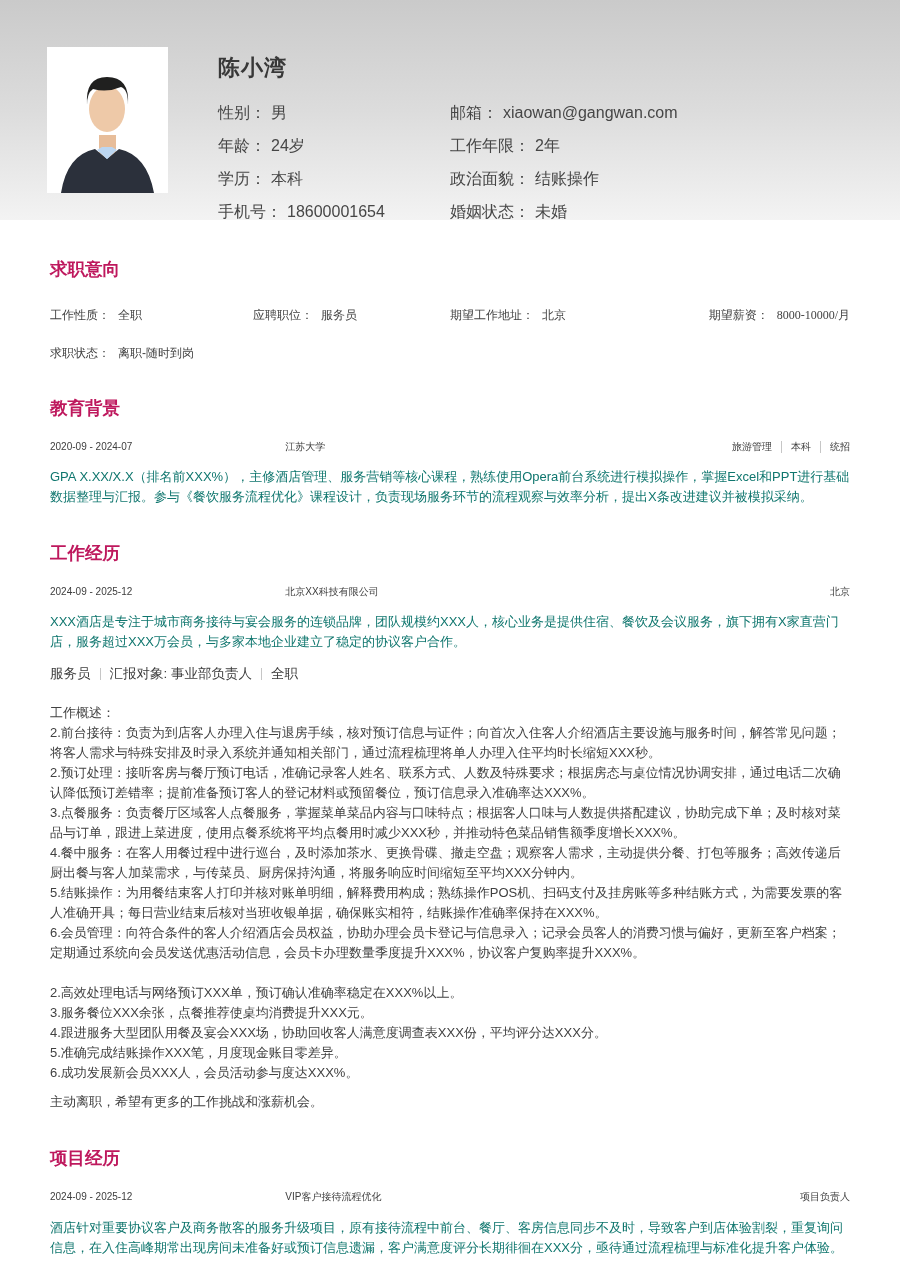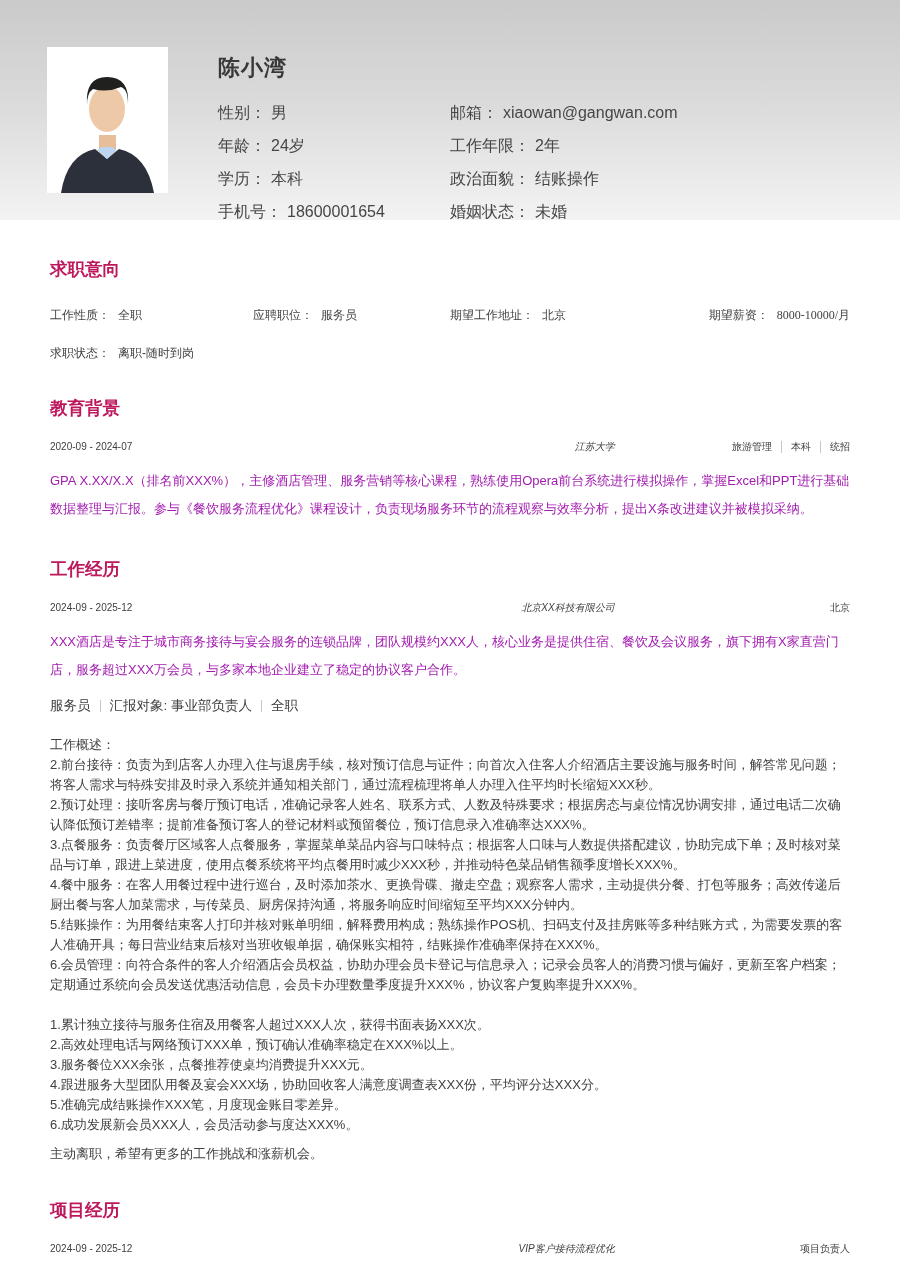--- a/index.html
+++ b/index.html
@@ -38,24 +38,24 @@
   .ji-col3 { flex: 1; }
   .ji-col4 { margin-left: auto; text-align: right; font-family: Liberation Serif, serif; }
   .ji-row2 { margin-top: 21px; text-align: right; }
   .ji-row .lbl { color: #424242; }
   .ji-row .val { margin-left: 8px; }
   .entry-row {
     display: flex; align-items: baseline; font-size: 10px; color: #3d3d3d;
     margin-top: 20px;
   }
   .entry-row .er-left { flex: 1; text-align: left; }
-  .entry-row .er-center { flex: 1.4; text-align: right; font-style: italic; }
+  .entry-row .er-center { flex: 1.4; text-align: left; }
   .entry-row .er-right { flex: 1; text-align: right; display: flex; justify-content: flex-end; align-items: center; }
   .divider { display: inline-block; width: 1px; height: 12px; background: #c6c6c6; margin: 0 9px; }
-  .para { font-size: 13px; line-height: 28px; color: #a21caf; margin-top: 13px; }
+  .para { font-size: 13px; line-height: 20px; color: #0f766e; margin-top: 13px; }
   .meta-row { display: flex; align-items: center; font-size: 13.5px; color: #3d3d3d; margin-top: 13px; }
   .block { font-size: 13px; line-height: 20px; color: #414141; }
   .block-gap { margin-top: 20px; }
   .leave-line { margin-top: 9px; }
   .clip-para { margin-top: 14px; }
 </style>
 </head>
 <body>
 
 <div class="page">
@@ -138,21 +138,20 @@
         <div>工作概述：</div>
         <div>2.前台接待：负责为到店客人办理入住与退房手续，核对预订信息与证件；向首次入住客人介绍酒店主要设施与服务时间，解答常见问题；将客人需求与特殊安排及时录入系统并通知相关部门，通过流程梳理将单人办理入住平均时长缩短XXX秒。</div>
         <div>2.预订处理：接听客房与餐厅预订电话，准确记录客人姓名、联系方式、人数及特殊要求；根据房态与桌位情况协调安排，通过电话二次确认降低预订差错率；提前准备预订客人的登记材料或预留餐位，预订信息录入准确率达XXX%。</div>
         <div>3.点餐服务：负责餐厅区域客人点餐服务，掌握菜单菜品内容与口味特点；根据客人口味与人数提供搭配建议，协助完成下单；及时核对菜品与订单，跟进上菜进度，使用点餐系统将平均点餐用时减少XXX秒，并推动特色菜品销售额季度增长XXX%。</div>
         <div>4.餐中服务：在客人用餐过程中进行巡台，及时添加茶水、更换骨碟、撤走空盘；观察客人需求，主动提供分餐、打包等服务；高效传递后厨出餐与客人加菜需求，与传菜员、厨房保持沟通，将服务响应时间缩短至平均XXX分钟内。</div>
         <div>5.结账操作：为用餐结束客人打印并核对账单明细，解释费用构成；熟练操作POS机、扫码支付及挂房账等多种结账方式，为需要发票的客人准确开具；每日营业结束后核对当班收银单据，确保账实相符，结账操作准确率保持在XXX%。</div>
         <div>6.会员管理：向符合条件的客人介绍酒店会员权益，协助办理会员卡登记与信息录入；记录会员客人的消费习惯与偏好，更新至客户档案；定期通过系统向会员发送优惠活动信息，会员卡办理数量季度提升XXX%，协议客户复购率提升XXX%。</div>
       </div>
 
       <div class="block block-gap">
-        <div>1.累计独立接待与服务住宿及用餐客人超过XXX人次，获得书面表扬XXX次。</div>
         <div>2.高效处理电话与网络预订XXX单，预订确认准确率稳定在XXX%以上。</div>
         <div>3.服务餐位XXX余张，点餐推荐使桌均消费提升XXX元。</div>
         <div>4.跟进服务大型团队用餐及宴会XXX场，协助回收客人满意度调查表XXX份，平均评分达XXX分。</div>
         <div>5.准确完成结账操作XXX笔，月度现金账目零差异。</div>
         <div>6.成功发展新会员XXX人，会员活动参与度达XXX%。</div>
       </div>
 
       <div class="block leave-line">主动离职，希望有更多的工作挑战和涨薪机会。</div>
     </div>
 

